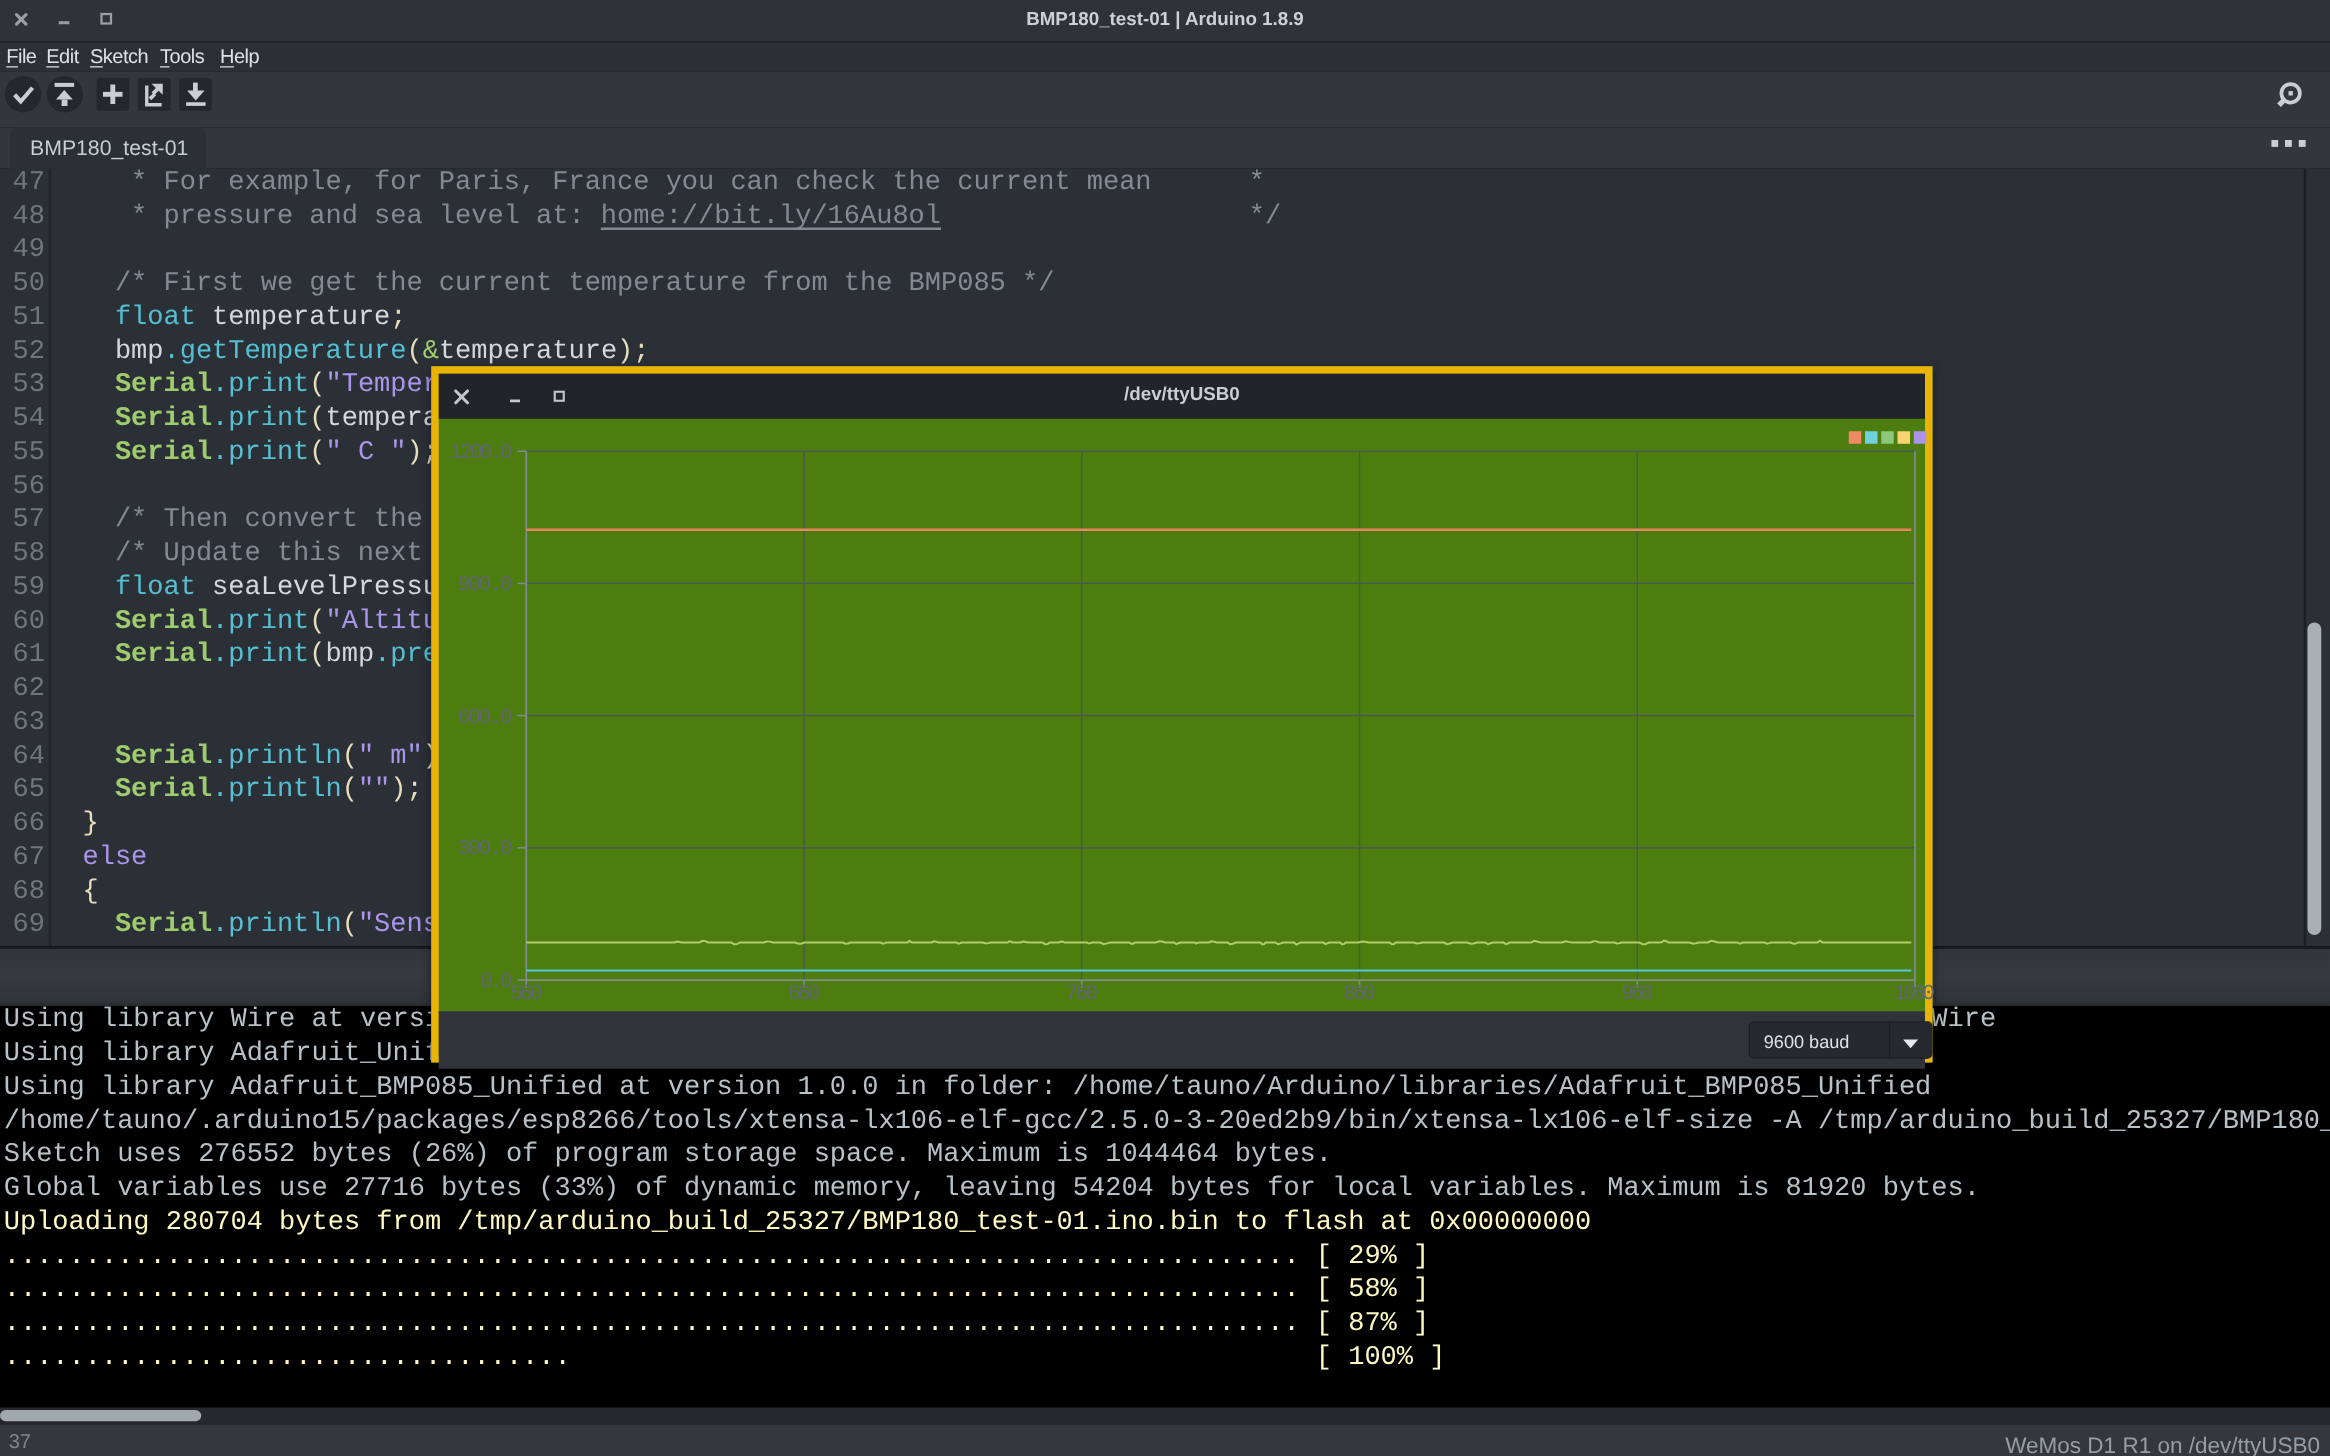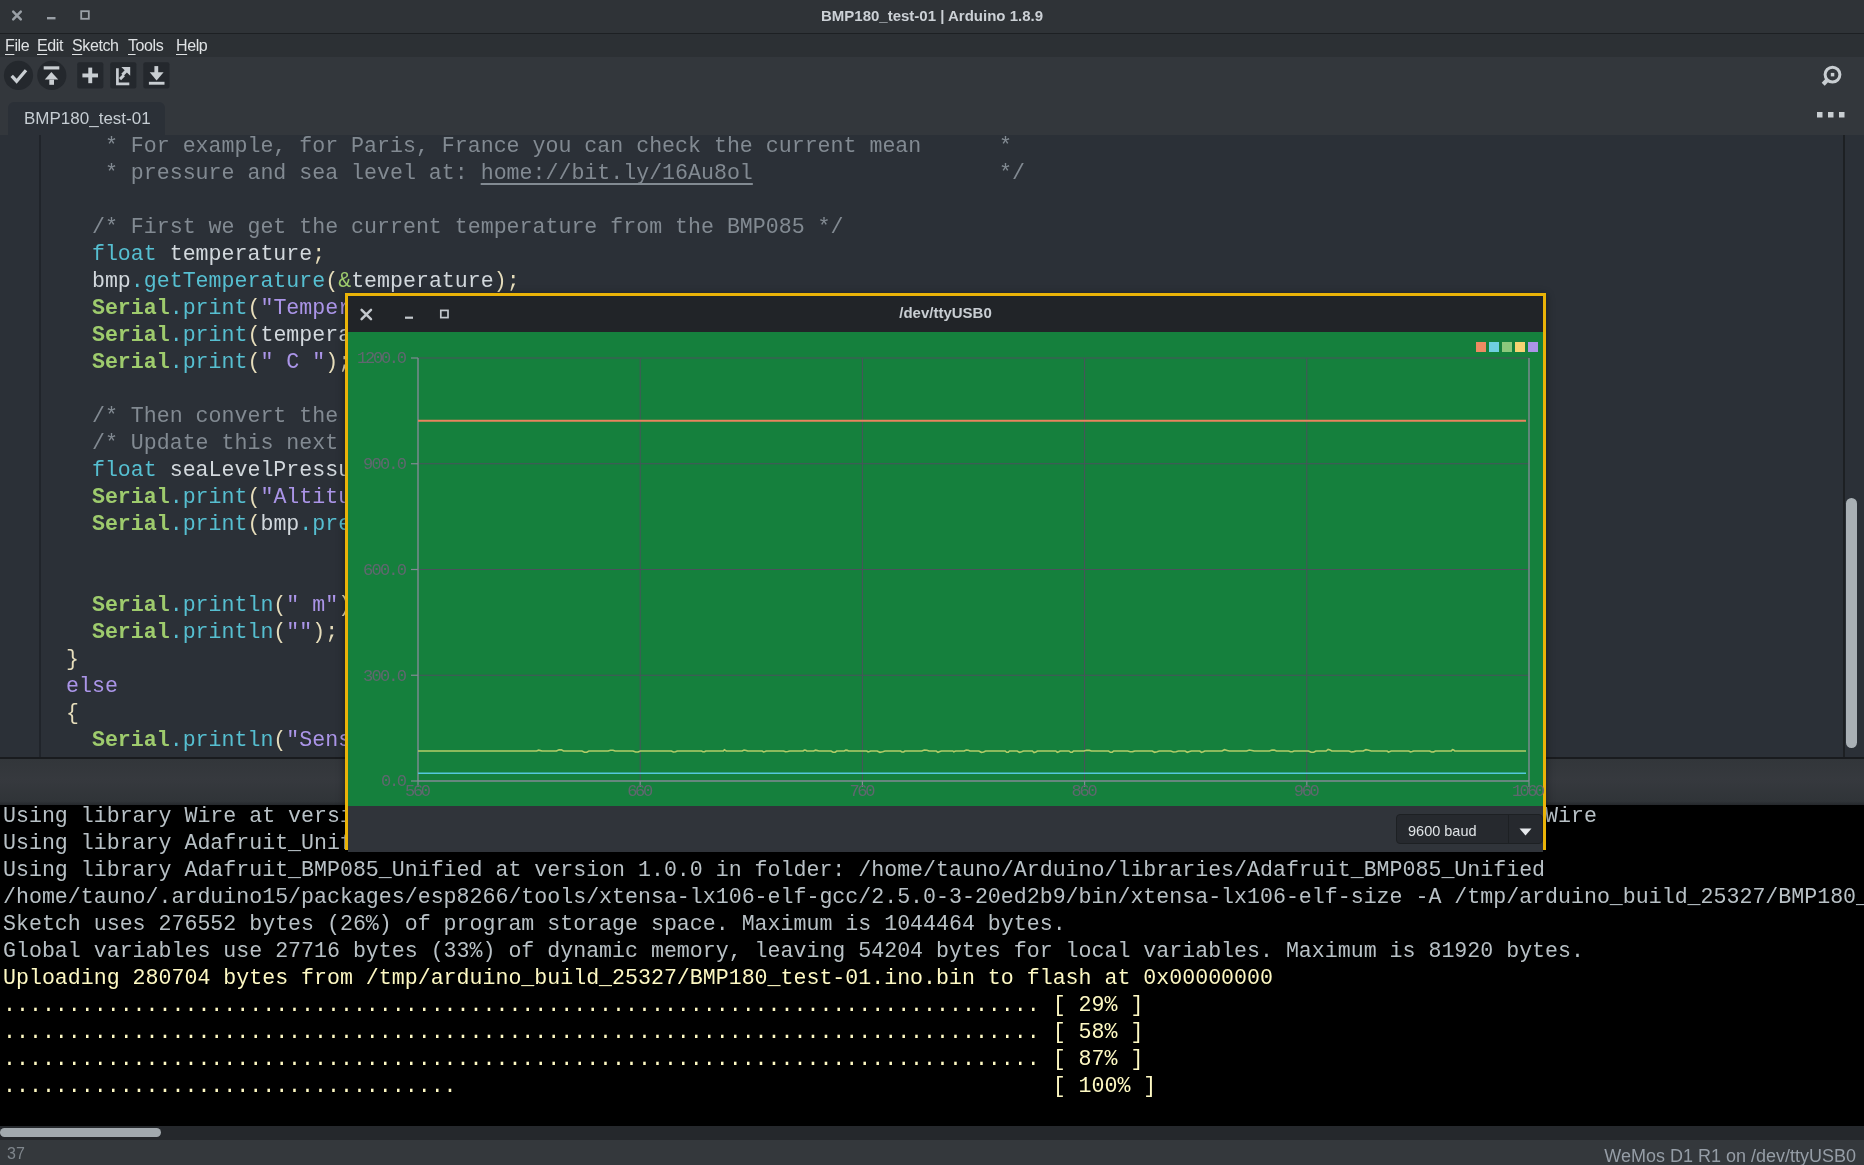--- a/index.html
+++ b/index.html
@@ -35,22 +35,22 @@
   #gray2{left:0;top:759px;width:1864px;height:46px;background:linear-gradient(180deg,#32363a 0%,#36393e 45%,#303438 92%,#25282c 100%);}
   #console{left:0;top:805px;width:1864px;height:321px;background:#000;overflow:hidden;}
   #console pre{position:absolute;left:3px;top:-2.5px;color:#b8c1c6;}
   #console .or{color:#fef9c3;}
   #hscrollbar{left:0;top:1126px;width:1864px;height:14px;background:#25282c;}
   #hthumb{left:0px;top:1128px;width:161px;height:9px;background:#a2a9ae;border-radius:5px;}
   #statusbar{left:0;top:1140px;width:1864px;height:25px;background:#34383c;}
   #statusL{left:7px;top:1145px;font-size:16px;color:#7f868c;}
   #statusR{right:8px;top:1146px;font-size:18px;color:#959da6;}
   
-  #plotwin{left:345px;top:293px;width:1201px;height:557px;background:#15803d;
-           border:3px solid #eab308;box-sizing:border-box;box-shadow:0 2px 8px rgba(0,0,0,0.45);}
+  #plotwin{left:345px;top:293px;width:1201px;height:557px;background:#4d7c0f;
+           border:6px solid #eab308;box-sizing:border-box;box-shadow:0 2px 8px rgba(0,0,0,0.45);}
   #ptitle{position:absolute;left:0;top:0;width:100%;height:36px;background:#212428;}
   #ptitletext{position:absolute;width:100%;text-align:center;top:8px;color:#c9ced3;font-weight:bold;font-size:15px;}
   #pbottom{position:absolute;left:0;top:510px;width:100%;height:46px;background:#30343a;}
   #combo{position:absolute;left:1048px;top:518px;width:147px;height:30px;background:#26292e;
          border:1px solid #1d2023;border-radius:4px;box-sizing:border-box;}
   #combo .txt{position:absolute;left:11px;top:8px;font-size:14.5px;color:#dfe3e6;}
   #combo .div{position:absolute;right:33px;top:0;width:1px;height:100%;background:#1d2023;}
 </style></head>
 <body>
 <div class="abs" id="titlebar"></div>
@@ -99,20 +99,43 @@
   <path d="M9.2 18 L5.2 22.2" stroke="#c9ced2" stroke-width="4.2"></path>
 </svg>
 
 <svg class="abs" style="left:1817px;top:111px" width="30" height="8" viewBox="0 0 30 8">
   <rect x="0" y="1" width="5.5" height="5.5" fill="#c9ced2"></rect>
   <rect x="11" y="1" width="5.5" height="5.5" fill="#c9ced2"></rect>
   <rect x="22" y="1" width="5.5" height="5.5" fill="#c9ced2"></rect>
 </svg>
 
 <div class="abs" id="editor">
+  <pre id="gutter">47
+48
+49
+50
+51
+52
+53
+54
+55
+56
+57
+58
+59
+60
+61
+62
+63
+64
+65
+66
+67
+68
+69</pre>
   <div id="gutsep"></div>
   <pre id="code"><span class="c">   * For example, for Paris, France you can check the current mean      *
    * pressure and sea level at: <a>home://bit.ly/16Au8ol</a>                   */</span>
 
 <span class="c">  /* First we get the current temperature from the BMP085 */</span>
   <span class="k">float</span> temperature<span class="p">;</span>
   bmp<span class="k">.getTemperature</span><span class="p">(</span><span class="o">&amp;</span>temperature<span class="p">);</span>
   <span class="g">Serial</span><span class="k">.print</span><span class="p">(</span><span class="s">"Temperature: "</span><span class="p">);</span>
   <span class="g">Serial</span><span class="k">.print</span><span class="p">(</span>temperature<span class="p">);</span>
   <span class="g">Serial</span><span class="k">.print</span><span class="p">(</span><span class="s">" C "</span><span class="p">);</span>

